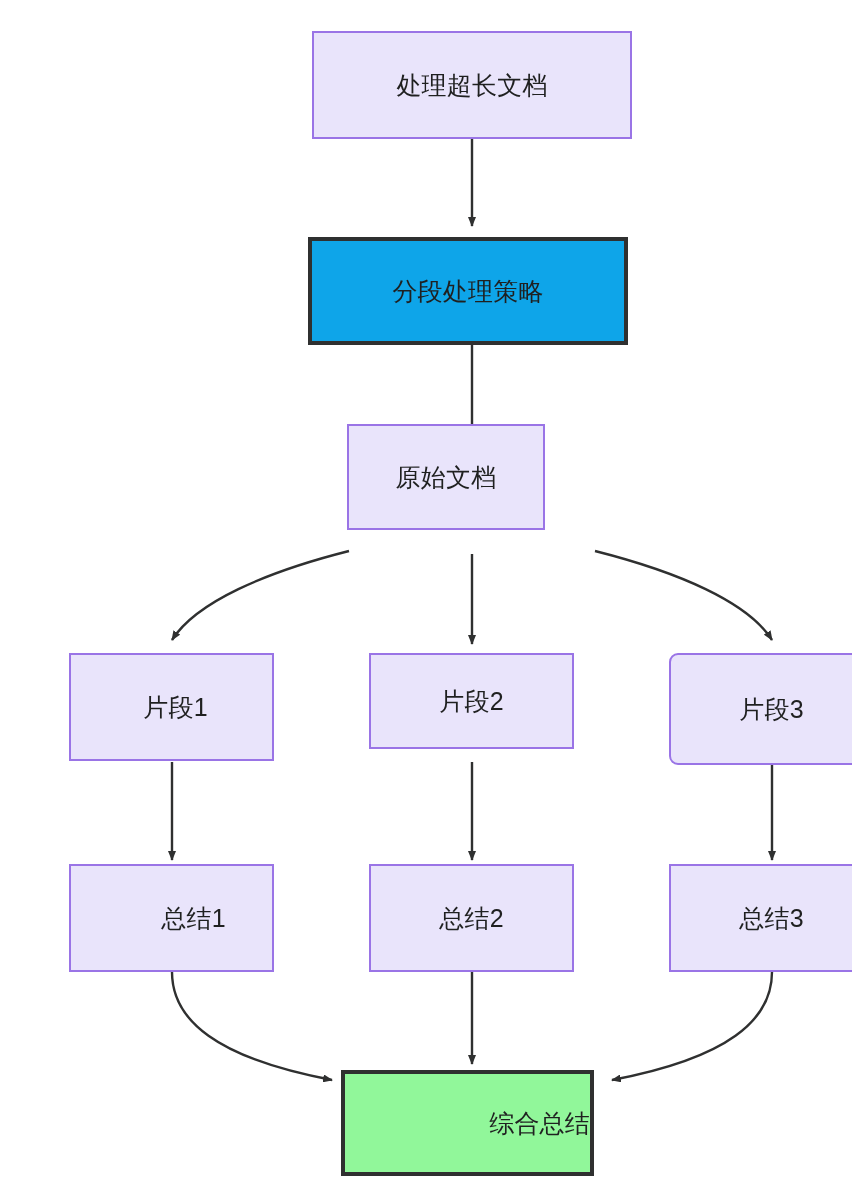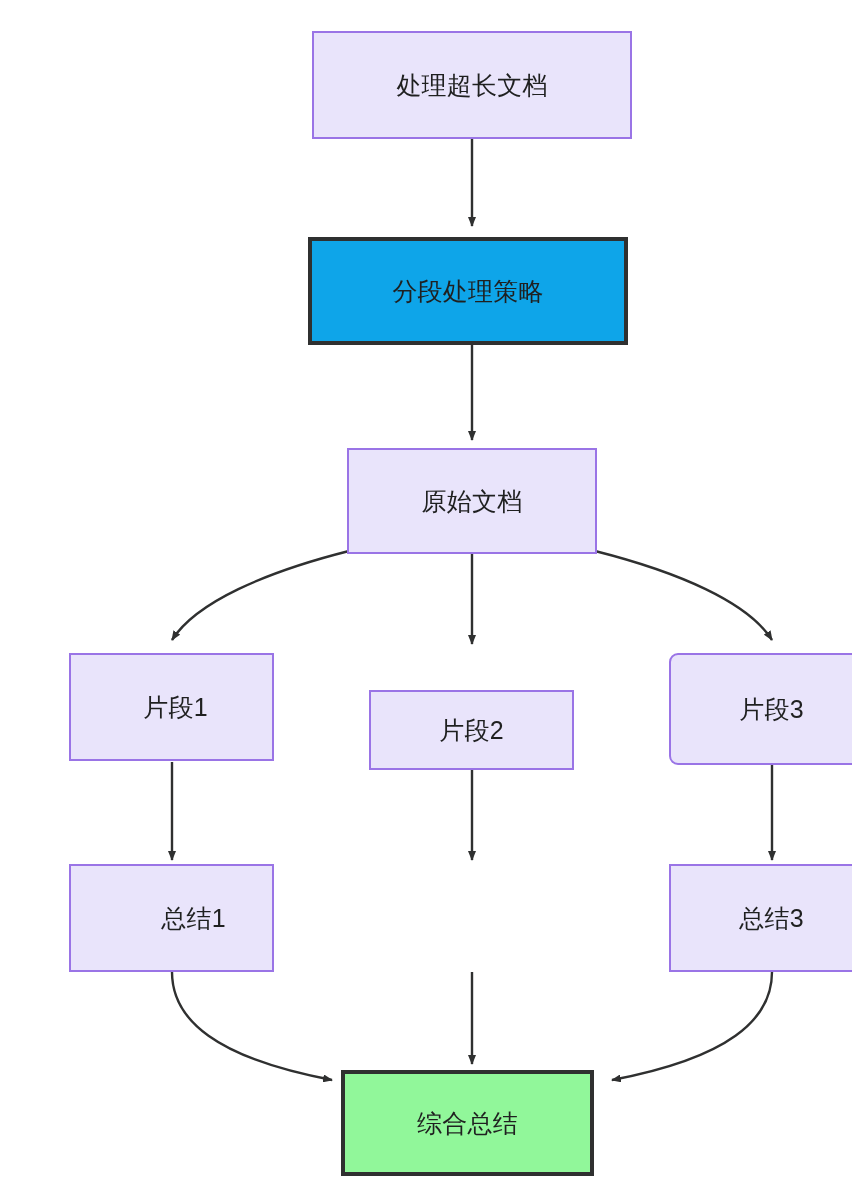--- a/index.html
+++ b/index.html
@@ -91,42 +91,45 @@
   </svg>
 
   <div class="node normal" style="left:276px; top:31px; width:320px; height:108px;">
     <span class="node-label">处理超长文档</span>
   </div>
 
   <div class="node strategy" style="left:272px; top:237px; width:320px; height:108px;">
     <span class="node-label">分段处理策略</span>
   </div>
 
-  <div class="node normal" style="left:311px; top:448px; width:250px; height:106px;">
+  <div class="node normal" style="left:311px; top:424px; width:198px; height:106px;">
     <span class="node-label">原始文档</span>
   </div>
 
   <div class="node normal" style="left:33px; top:653px; width:205px; height:108px;padding-left:8px;">
     <span class="node-label">片段1</span>
   </div>
 
-  <div class="node normal" style="left:333px; top:690px; width:205px; height:80px;">
+  <div class="node normal" style="left:333px; top:653px; width:205px; height:96px;">
     <span class="node-label">片段2</span>
   </div>
 
   <div class="node normal" style="left:633px; top:653px; width:205px; height:112px;border-radius:9px;">
     <span class="node-label">片段3</span>
   </div>
 
   <div class="node normal" style="left:33px; top:864px; width:205px; height:108px;padding-left:44px;">
     <span class="node-label">总结1</span>
   </div>
 
+  <div class="node normal" style="left:333px; top:864px; width:205px; height:108px;">
+    <span class="node-label">总结2</span>
+  </div>
 
   <div class="node normal" style="left:633px; top:864px; width:205px; height:108px;">
     <span class="node-label">总结3</span>
   </div>
 
-  <div class="node result" style="left:305px; top:1070px; width:253px; height:106px;">
+  <div class="node result" style="left:305px; top:1070px; width:253px; height:106px;justify-content:flex-end;">
     <span class="node-label">综合总结</span>
   </div>
 
 </div>
 
 </body></html>

